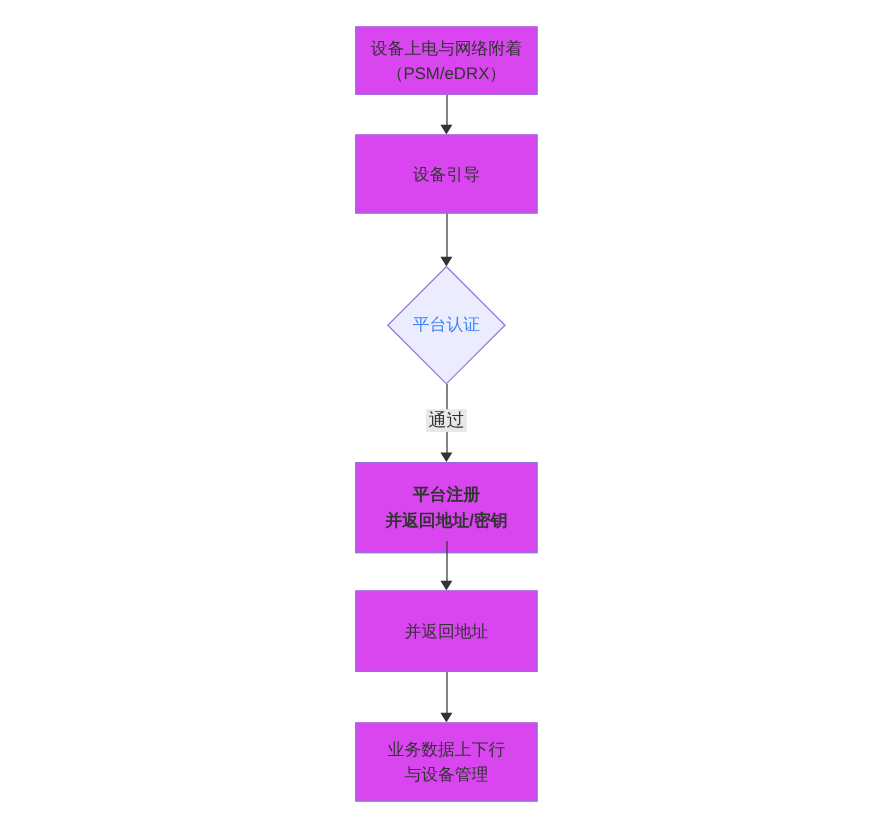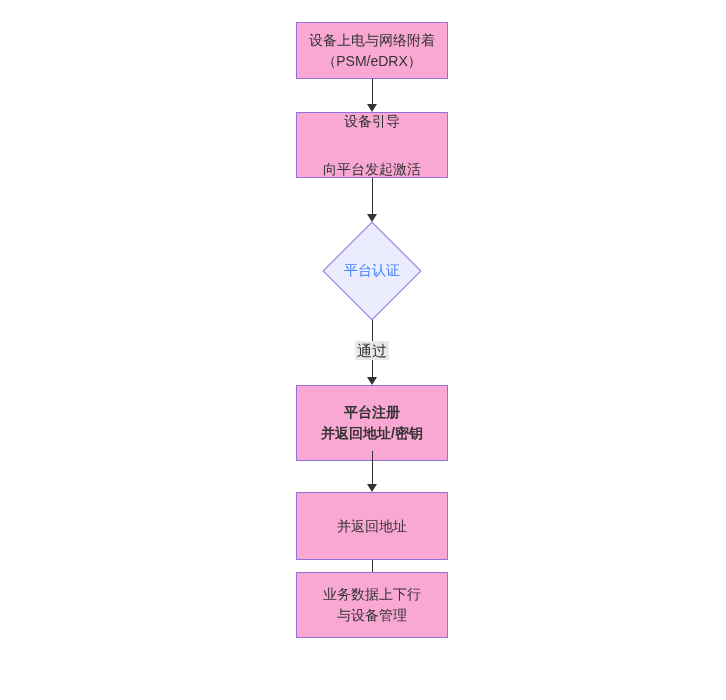--- a/index.html
+++ b/index.html
@@ -13,21 +13,21 @@
     width: 726px;
     height: 700px;
     background: #ffffff;
     overflow: hidden;
   }
   .node {
     position: absolute;
     left: 296px;
     width: 152px;
     box-sizing: border-box;
-    background: #f9a8d4;
+    background: #d946ef;
     border: 1px solid #9370DB;
     color: #333333;
     font-size: 14px;
     line-height: 21px;
     display: flex;
     flex-direction: column;
     align-items: center;
     justify-content: center;
     text-align: center;
   }
@@ -106,21 +106,20 @@
     <div>（PSM/eDRX）</div>
   </div>
 
   <div class="edge" style="top:79px; height:33px;">
     <div class="line"></div>
     <div class="head"></div>
   </div>
 
   <div class="node" style="top:112px; height:66px;gap:27px;">
     <div>设备引导</div>
-    <div>向平台发起激活</div>
   </div>
 
   <div class="edge" style="top:178px; height:44px;">
     <div class="line"></div>
     <div class="head"></div>
   </div>
 
   <div class="diamond-wrap">
     <div class="diamond-shape"></div>
     <div class="diamond-label">平台认证</div>
@@ -144,18 +143,18 @@
 
   <div class="node" style="top:492px; height:68px;">
     <div>并返回地址</div>
   </div>
 
   <div class="edge" style="top:560px; height:42px;">
     <div class="line"></div>
     <div class="head"></div>
   </div>
 
-  <div class="node" style="top:572px; height:66px;">
+  <div class="node" style="top:602px; height:66px;">
     <div>业务数据上下行</div>
     <div>与设备管理</div>
   </div>
 
 </div>
 
 </body></html>

